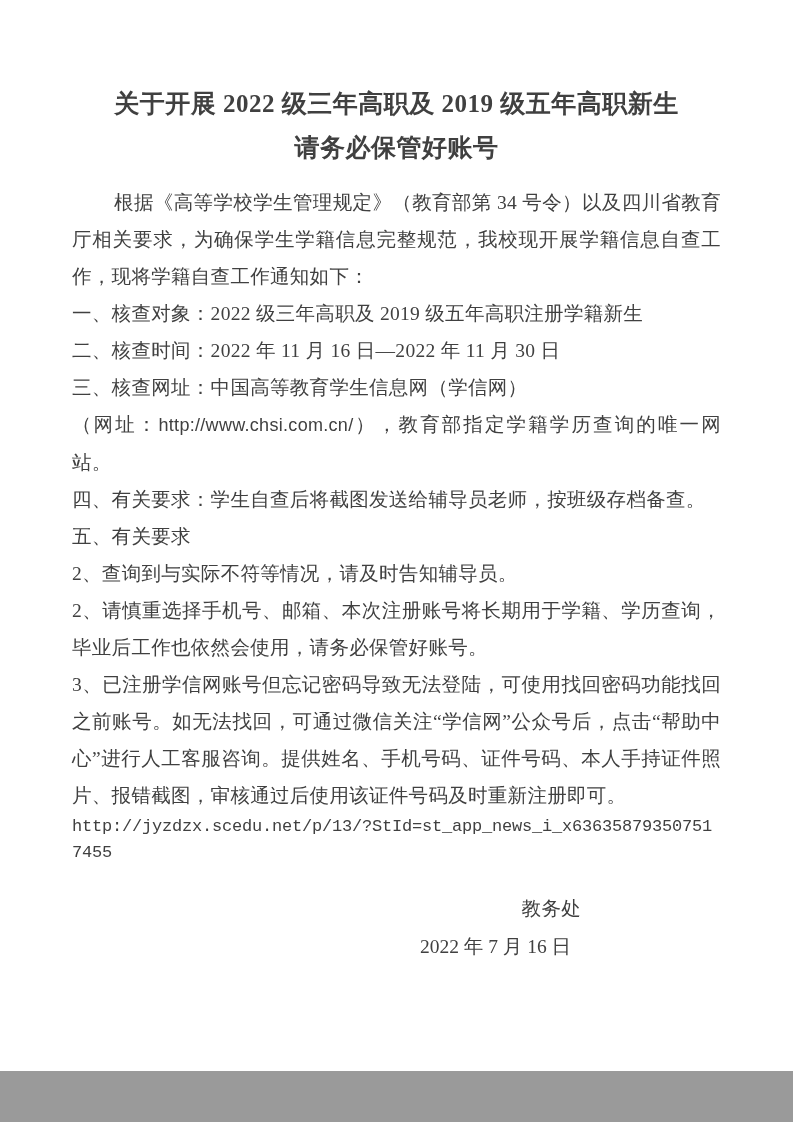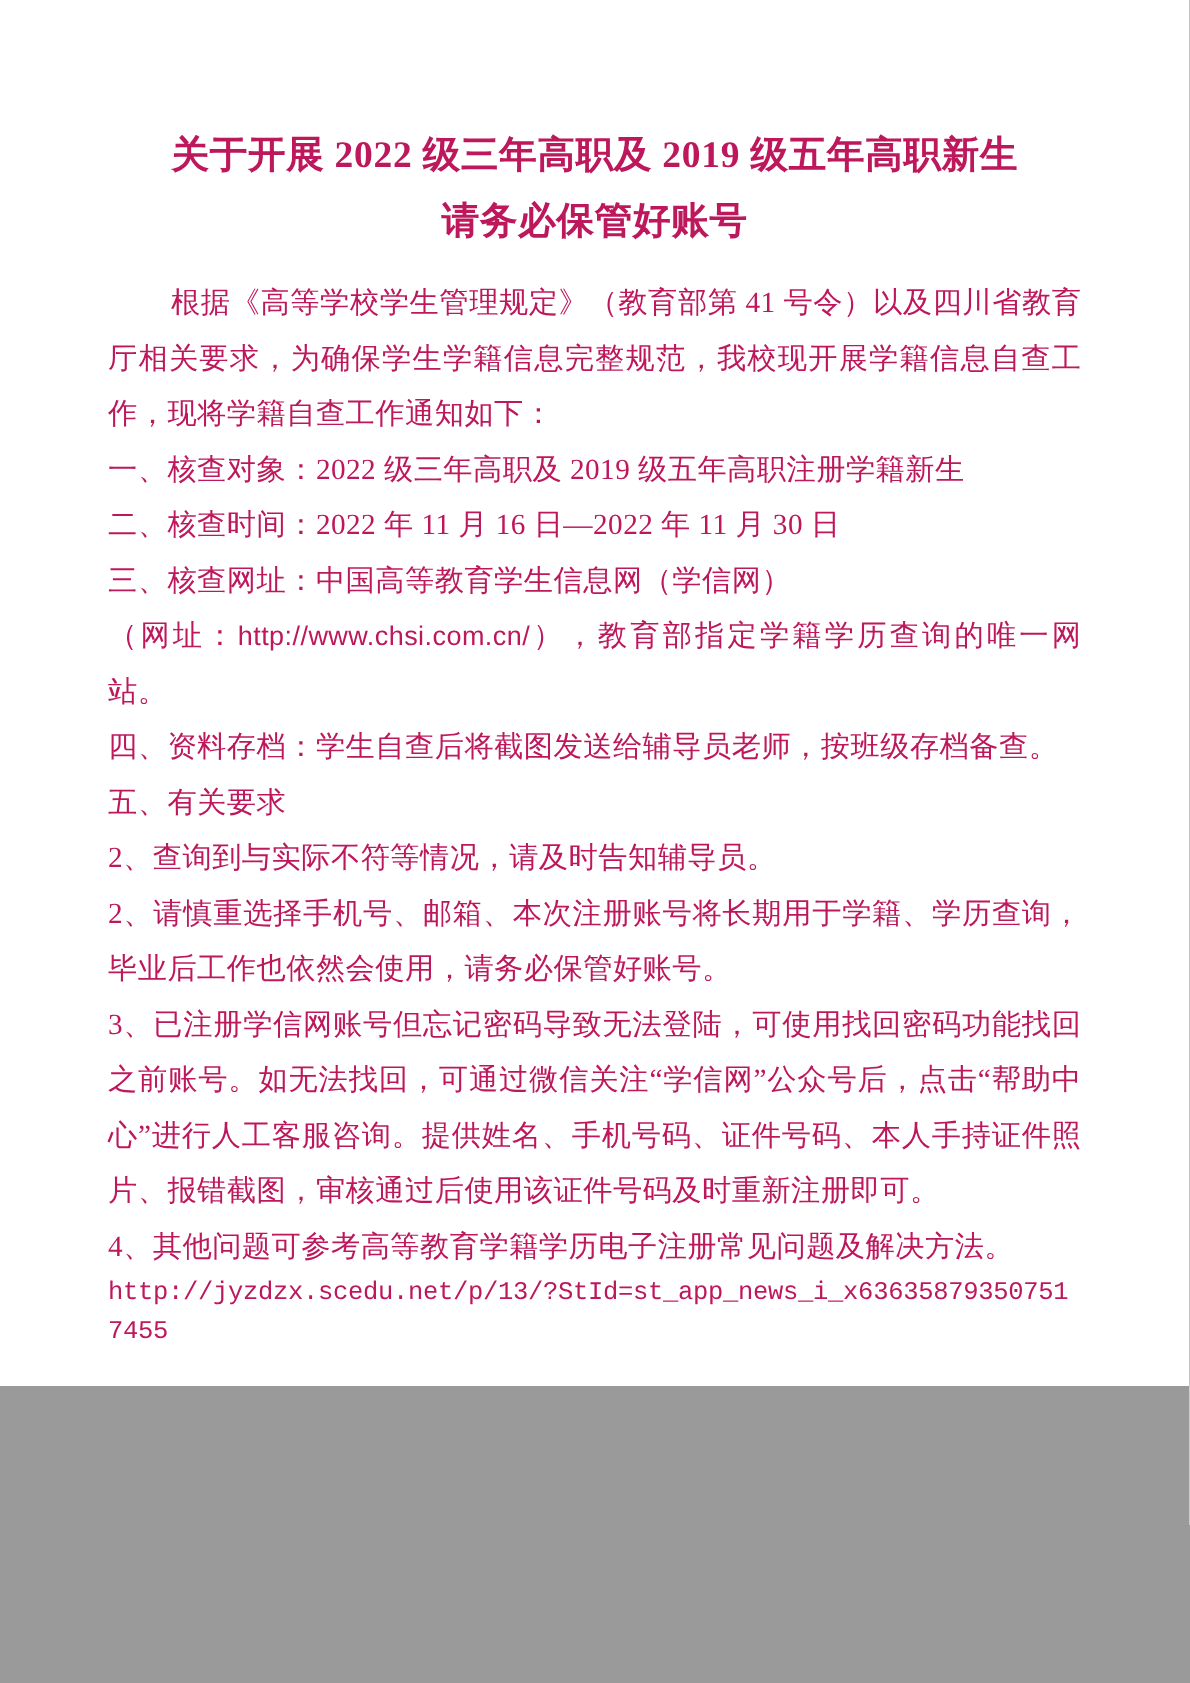--- a/index.html
+++ b/index.html
@@ -2,28 +2,28 @@
 <html><head>
 <meta charset="utf-8">
 <style>
   html, body {
     margin: 0;
     padding: 0;
     background: #9a9a9a;
   }
   .page {
     width: 793px;
-    height: 924px;
+    height: 1071px;
     background: #ffffff;
     position: relative;
     margin: 0 auto;
     box-sizing: border-box;
     padding: 60px 72px 40px 72px;
     font-family: "Liberation Serif", "DejaVu Serif", serif;
-    color: #be185d;
+    color: #404040;
     overflow: hidden;
   }
   .doc-title {
     text-align: center;
     font-size: 25px;
     font-weight: bold;
     line-height: 44px;
     letter-spacing: 0.5px;
     margin: 22px 0 0 0;
     font-family: "Liberation Serif", "DejaVu Serif", serif;
@@ -79,35 +79,34 @@
 <div class="page">
 
   <div class="doc-title">
     <span class="line">关于开展 2022 级三年高职及 2019 级五年高职新生</span>
     <span class="line">请务必保管好账号</span>
   </div>
 
   <div class="body-block">
 
 
-    <p class="para indent2">根据《高等学校学生管理规定》（教育部第 41 号令）以及四川省教育厅相关要求，为确保学生学籍信息完整规范，我校现开展学籍信息自查工作，现将学籍自查工作通知如下：</p>
+    <p class="para indent2">根据《高等学校学生管理规定》（教育部第 34 号令）以及四川省教育厅相关要求，为确保学生学籍信息完整规范，我校现开展学籍信息自查工作，现将学籍自查工作通知如下：</p>
 
     <p class="para">一、核查对象：2022 级三年高职及 2019 级五年高职注册学籍新生</p>
     <p class="para">二、核查时间：2022 年 11 月 16 日—2022 年 11 月 30 日</p>
     <p class="para">三、核查网址：中国高等教育学生信息网（学信网）</p>
 
     <p class="para"><span>（网址：</span><span class="inline-url">http://www.chsi.com.cn/</span><span>），教育部指定学籍学历查询的唯一网站。</span></p>
 
-    <p class="para">四、资料存档：学生自查后将截图发送给辅导员老师，按班级存档备查。</p>
+    <p class="para">四、有关要求：学生自查后将截图发送给辅导员老师，按班级存档备查。</p>
     <p class="para">五、有关要求</p>
 
     <p class="para">2、查询到与实际不符等情况，请及时告知辅导员。</p>
     <p class="para">2、请慎重选择手机号、邮箱、本次注册账号将长期用于学籍、学历查询，毕业后工作也依然会使用，请务必保管好账号。</p>
     <p class="para">3、已注册学信网账号但忘记密码导致无法登陆，可使用找回密码功能找回之前账号。如无法找回，可通过微信关注“学信网”公众号后，点击“帮助中心”进行人工客服咨询。提供姓名、手机号码、证件号码、本人手持证件照片、报错截图，审核通过后使用该证件号码及时重新注册即可。</p>
-    <p class="para">4、其他问题可参考高等教育学籍学历电子注册常见问题及解决方法。</p>
 
     <p class="url-line">http://jyzdzx.scedu.net/p/13/?StId=st_app_news_i_x636358793507517455</p>
 
     <div class="signature">
       <div class="sig-line">教务处</div>
       <div class="sig-date">2022 年 7 月 16 日</div>
     </div>
 
   </div>
 </div>

